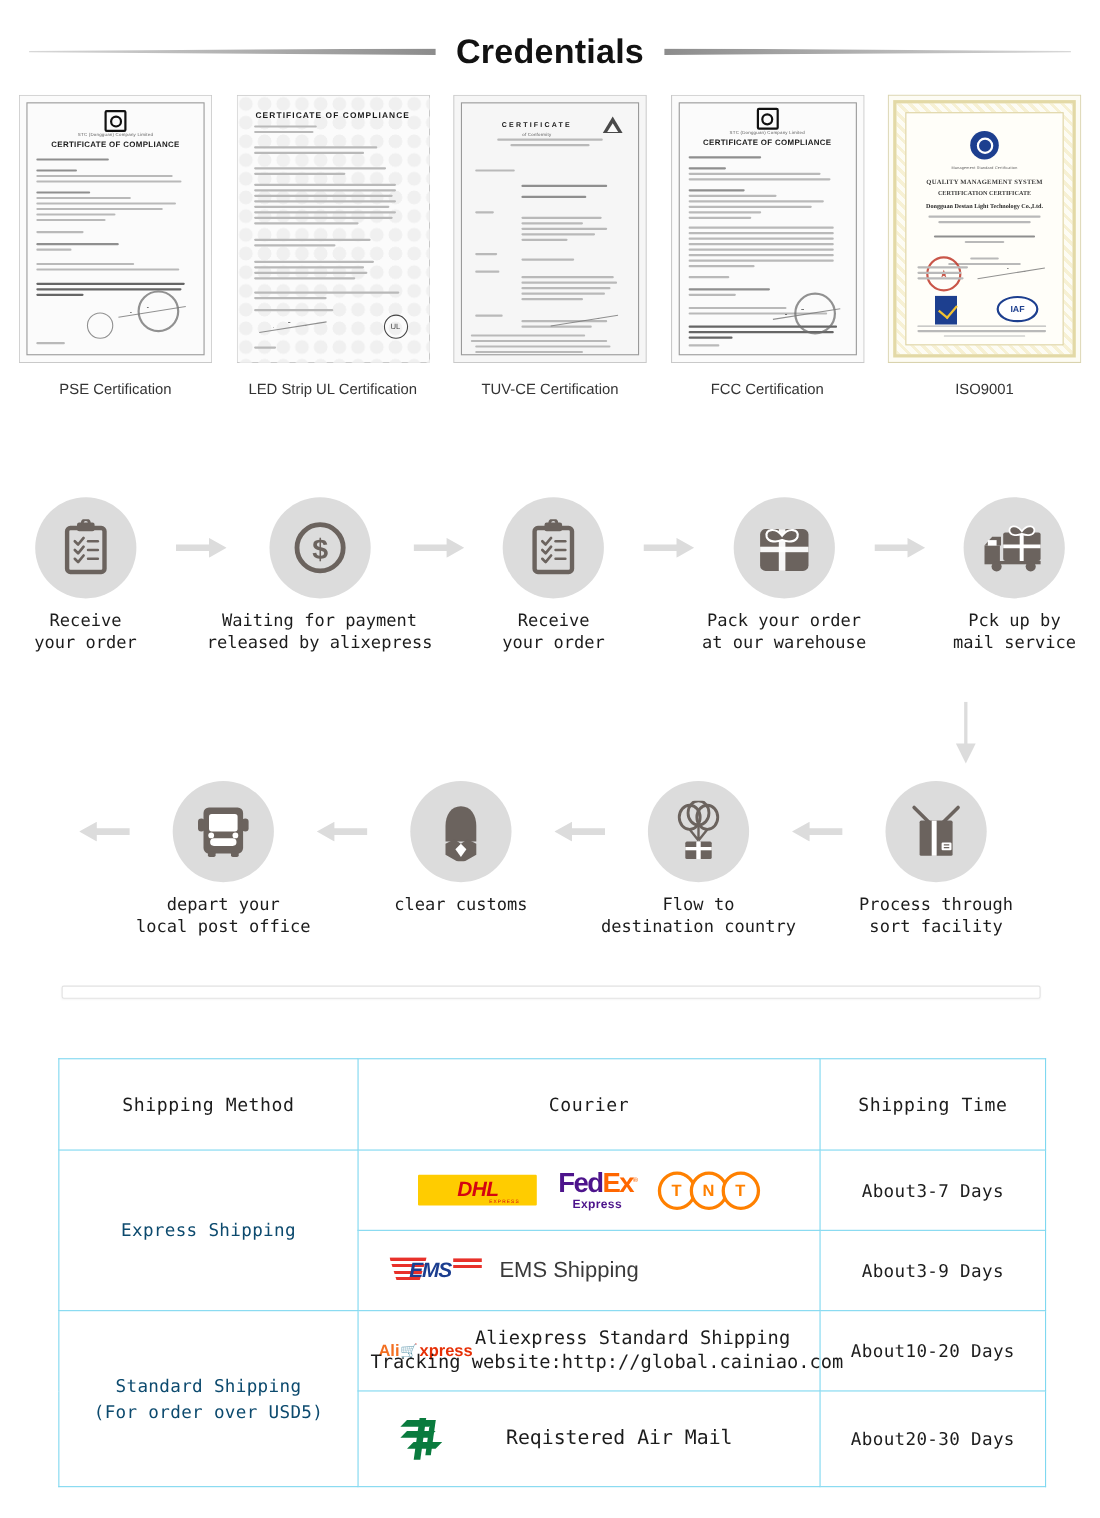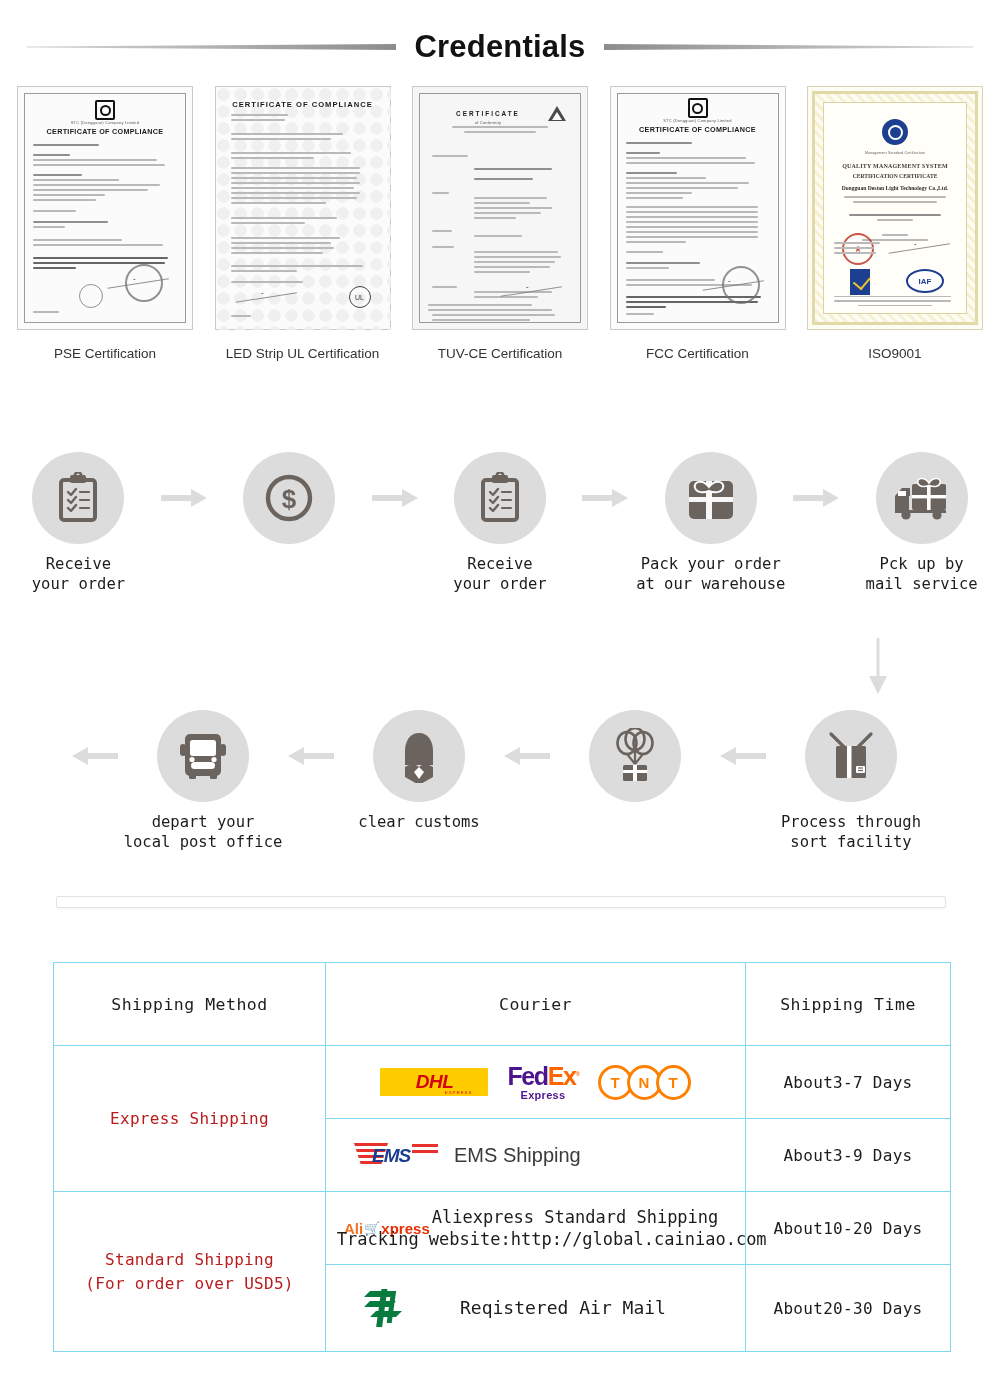--- a/index.html
+++ b/index.html
@@ -215,21 +215,21 @@
   .col1{width:272px;}
   .col2{width:420px;}
   .col3{width:205px;}
   .th-cell{
     height:82px;
     font-family:"DejaVu Sans Mono","Liberation Mono",monospace;
     font-size:16.5px;color:#1c1c1c;letter-spacing:.5px;margin-top:16px;
   }
   .method-cell{
     font-family:"DejaVu Sans Mono","Liberation Mono",monospace;
-    font-size:16px;color:#b91c1c;line-height:1.45;letter-spacing:.3px;
+    font-size:16px;color:#0c4a6e;line-height:1.45;letter-spacing:.3px;
   }
   .time-cell{
     font-family:"DejaVu Sans Mono","Liberation Mono",monospace;
     font-size:16px;color:#1c1c1c;letter-spacing:.3px;
   }
   .courier-cell{height:72px;}
   .courier-flex{
     display:flex;align-items:center;justify-content:center;gap:19px;height:100%;
   }
   .courier-left{
@@ -580,20 +580,23 @@
           </svg>
       </div>
 
       <div class="node">
         <div class="bubble">
           <svg class="icon" width="52" height="52" viewBox="0 0 52 52">
             <circle cx="26" cy="26" r="21" fill="none" stroke="#6b635e" stroke-width="4.4"></circle>
             <text x="26" y="36" text-anchor="middle" font-family="Liberation Sans, sans-serif" font-size="26" font-weight="bold" fill="#6b635e">$</text>
           </svg>
         </div>
+        <div class="node-label">
+          <span>Waiting for payment</span><br><span>released by alixepress</span>
+        </div>
       </div>
 
       <div class="arrow">
         <svg width="46" height="18" viewBox="0 0 46 18">
             <path d="M0 6h30V0l16 9-16 9v-6H0z" fill="#dcdcdc"></path>
           </svg>
       </div>
 
       <div class="node">
         <div class="bubble">
@@ -729,20 +732,23 @@
         <div class="bubble">
           <svg class="icon" width="52" height="56" viewBox="0 0 52 56">
             <ellipse cx="18" cy="15" rx="9.5" ry="11" fill="none" stroke="#6b635e" stroke-width="2.6"></ellipse>
             <ellipse cx="34" cy="15" rx="9.5" ry="11" fill="none" stroke="#6b635e" stroke-width="2.6"></ellipse>
             <ellipse cx="26" cy="11" rx="9.5" ry="11" fill="none" stroke="#6b635e" stroke-width="2.6"></ellipse>
             <path d="M18 26l8 10M34 26l-8 10M26 22v14" stroke="#6b635e" stroke-width="2.2" fill="none"></path>
             <rect x="14" y="37" width="24" height="16" rx="1.5" fill="#6b635e"></rect>
             <rect x="24" y="37" width="4" height="16" fill="#ffffff"></rect>
             <rect x="14" y="42" width="24" height="3" fill="#ffffff"></rect>
           </svg>
+        </div>
+        <div class="node-label">
+          <span>Flow to</span><br><span>destination country</span>
         </div>
       </div>
 
       <div class="arrow">
         <svg width="46" height="18" viewBox="0 0 46 18">
             <path d="M46 6H16V0L0 9l16 9v-6h30z" fill="#dcdcdc"></path>
           </svg>
       </div>
 
       <div class="node">

